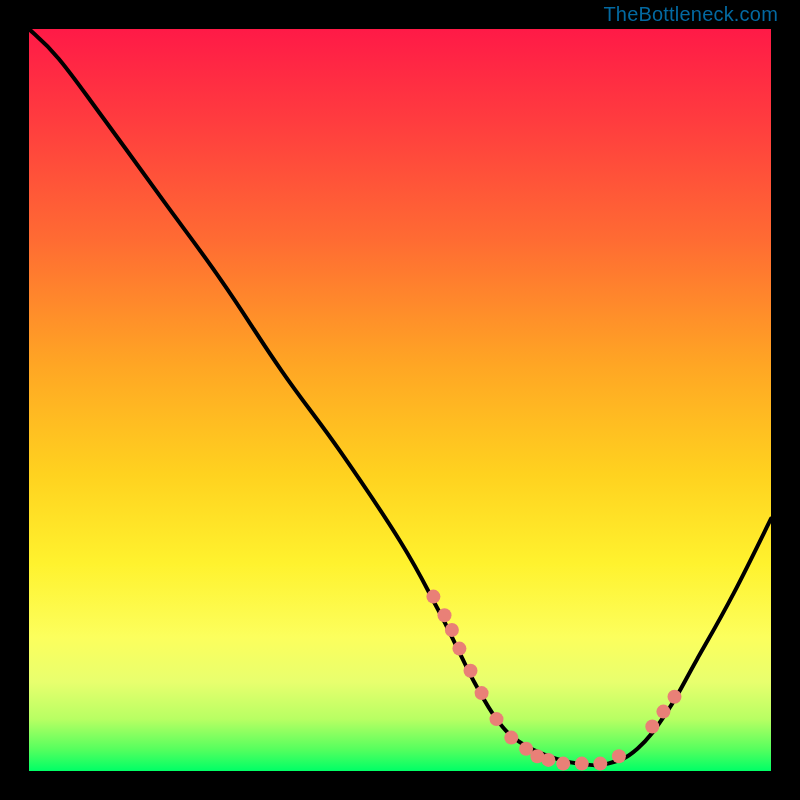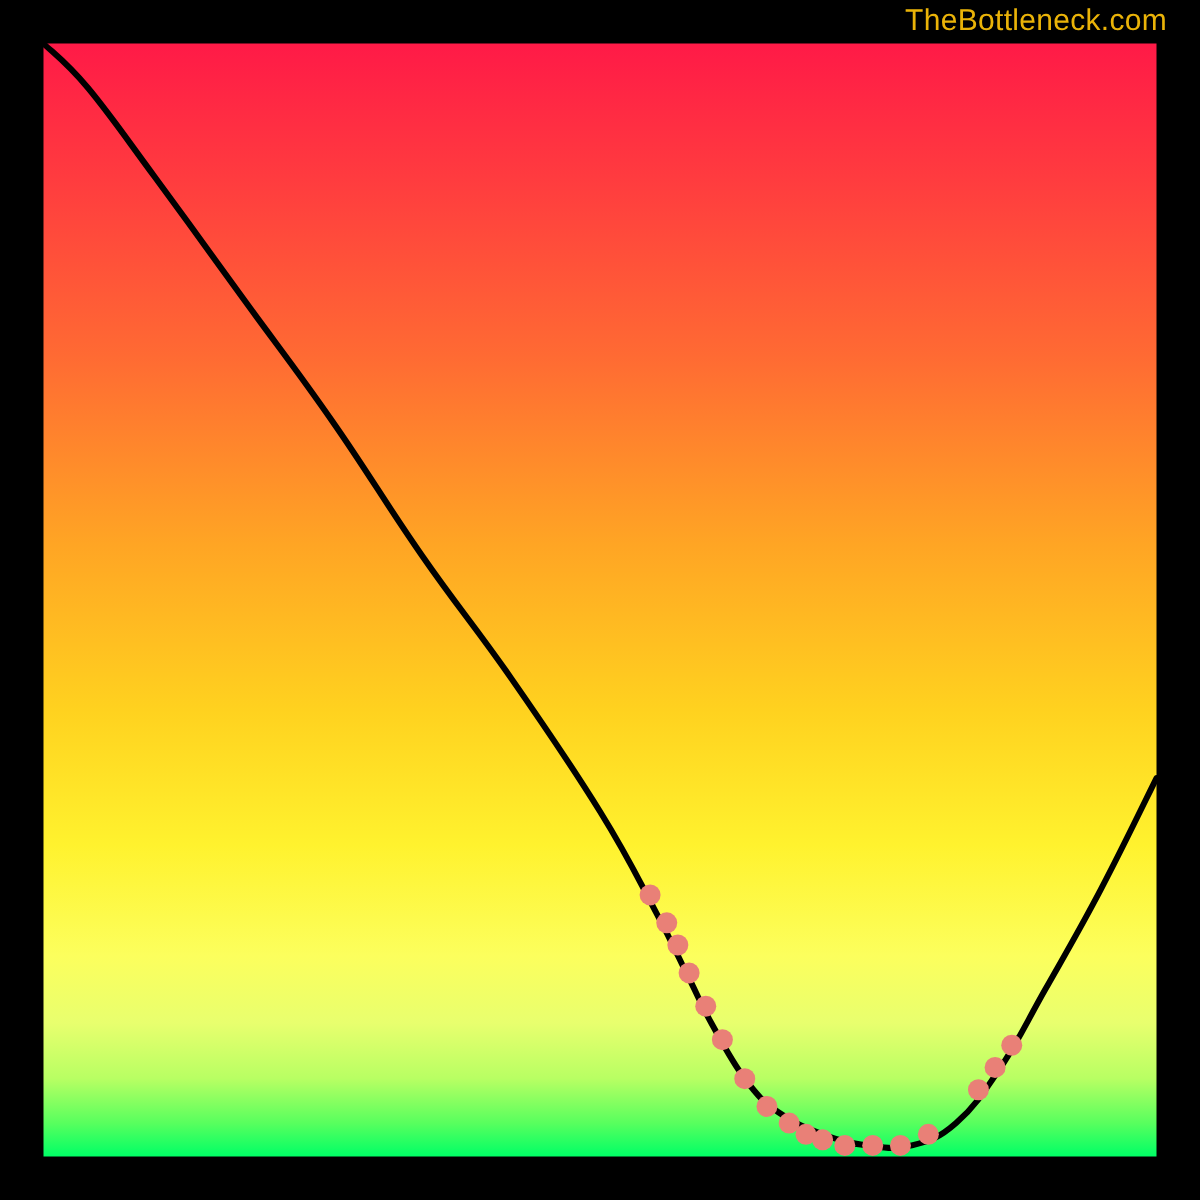--- a/index.html
+++ b/index.html
@@ -44,21 +44,21 @@
     left: 0;
     top: 0;
     width: 742px;
     height: 742px;
     overflow: visible;
   }
   .watermark {
     position: absolute;
     top: 3px;
     right: 22px;
-    color: #eab308;
+    color: #0369a1;
     font-size: 20px;
     letter-spacing: 0.2px;
     font-weight: 500;
   }
 </style>
 </head>
 <body>
 
 <div class="frame">
 

